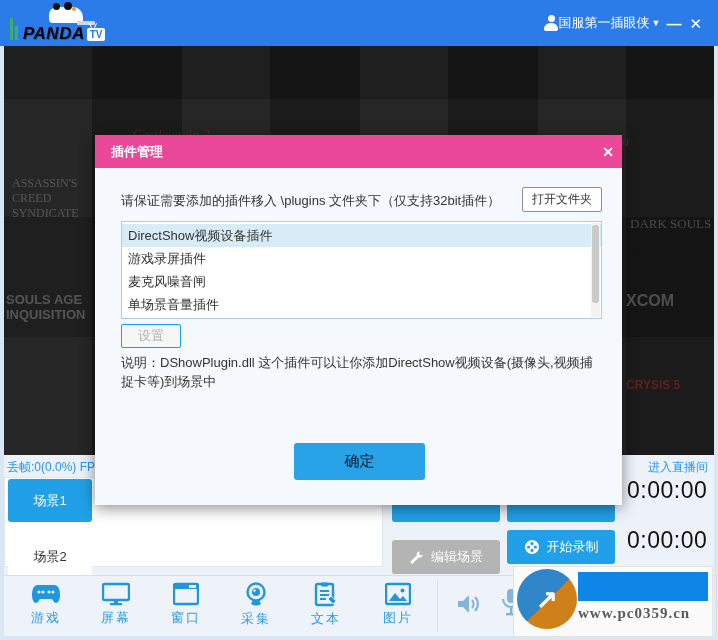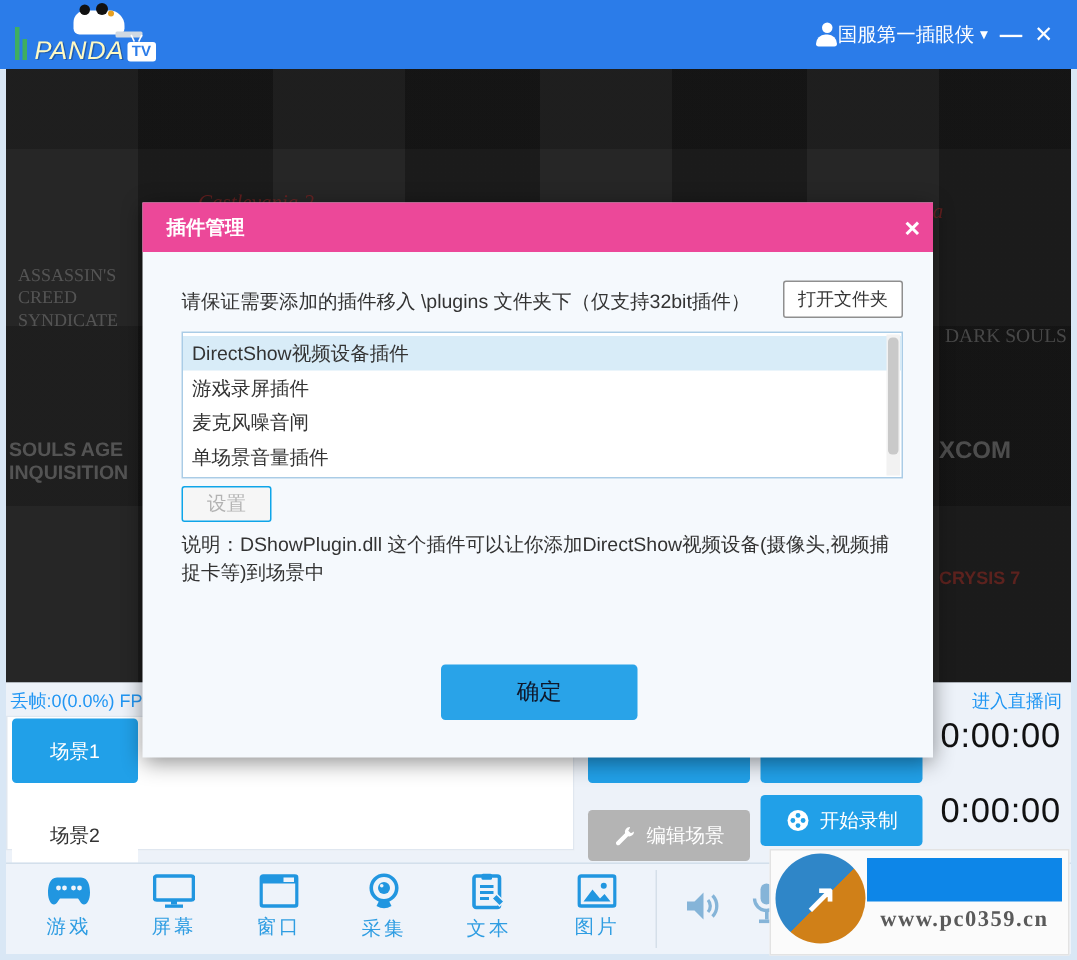--- a/index.html
+++ b/index.html
@@ -13,21 +13,21 @@
   .bamboo { display:flex; gap:2px; align-items:flex-end; padding-bottom:4px; }
   .bamboo i { display:block; width:3px; background:#3fae62; }
   .bamboo i:nth-child(1){ height:22px; }
   .bamboo i:nth-child(2){ height:14px; }
   .logo-main { position:relative; padding-top:2px; }
   .panda { position:absolute; top:-1px; left:26px; width:34px; height:16px; background:#ffffff; border-radius:8px 10px 4px 4px; }
   .panda:before { content:""; position:absolute; left:4px; top:-4px; width:7px; height:7px; background:#111; border-radius:50%; }
   .panda:after { content:""; position:absolute; left:15px; top:-5px; width:8px; height:8px; background:#111; border-radius:50%; box-shadow:6px 3px 0 -2px #e8a020; }
   .laptop { position:absolute; top:13px; left:54px; width:18px; height:4px; background:#cfd8e2; border-radius:1px; }
   .logo-text { display:flex; align-items:center; margin-top:14px; }
-  .logo-word { color:#fef9c3; font-weight:normal; font-style:italic; font-size:17px; letter-spacing:0.5px; text-shadow:1px 1px 0 rgba(0,0,0,0.25); }
+  .logo-word { color:#000000; font-weight:bold; font-style:italic; font-size:17px; letter-spacing:0.5px; text-shadow:1px 1px 0 rgba(0,0,0,0.25); }
   .logo-tv { margin-left:2px; background:#fff; color:#2b7ce9; font-weight:bold; font-size:10px; padding:1px 3px; border-radius:2px; position:relative; }
   .logo-tv:before { content:""; position:absolute; top:-5px; left:3px; width:1px; height:5px; background:#fff; transform:rotate(-25deg); }
   .logo-tv:after { content:""; position:absolute; top:-5px; left:8px; width:1px; height:5px; background:#fff; transform:rotate(25deg); }
   .tb-right { display:flex; align-items:center; color:#fff; }
   .user-icon { width:16px; height:16px; position:relative; }
   .user-icon:before { content:""; position:absolute; left:5px; top:0; width:7px; height:7px; background:#fff; border-radius:50%; }
   .user-icon:after { content:""; position:absolute; left:1px; top:8px; width:14px; height:8px; background:#fff; border-radius:7px 7px 2px 2px; }
   .username { font-size:13px; }
   .tb-caret { font-size:9px; cursor:pointer; padding:2px; }
   .tb-btn { font-size:15px; cursor:pointer; line-height:1; padding:2px 4px; }
@@ -70,21 +70,21 @@
   .tool-label { font-size:13px; color:#2f9de2; letter-spacing:2px; }
   .tool-divider { position:absolute; left:433px; top:4px; width:1px; height:52px; background:#d5dfe9; }
   .audio-icon { position:absolute; cursor:pointer; }
   .speaker-icon { left:452px; top:16px; }
   .mic-icon { left:496px; top:12px; }
 
   
   .watermark { position:absolute; left:513px; top:566px; width:200px; height:71px; background:#fbfbfb; border:1px solid #e3e3e3; z-index:30; }
   .wm-logo { position:absolute; left:3px; top:2px; width:60px; height:60px; border-radius:50%; background:linear-gradient(135deg,#2f86c8 0 52%, #d08018 52% 100%); display:flex; align-items:center; justify-content:center; color:#fff; font-size:26px; font-weight:bold; }
   .wm-bar { position:absolute; left:64px; top:5px; width:130px; height:29px; background:#0d86e8; }
-  .wm-url { position:absolute; left:64px; top:38px; width:130px; text-align:center; font-family:"Liberation Serif", serif; font-weight:bold; font-size:15px; color:#5a5a5a; letter-spacing:1px; }
+  .wm-url { position:absolute; left:64px; top:38px; width:130px; font-family:"Liberation Serif", serif; font-weight:bold; font-size:15px; color:#5a5a5a; letter-spacing:1px; }
 
   
   .dialog { position:absolute; left:95px; top:135px; width:527px; height:370px; background:#f5f9fd; box-shadow:0 3px 14px rgba(0,0,0,0.45); z-index:10; }
   .dialog-header { position:absolute; left:0; top:0; width:100%; height:33px; background:#ec4899; display:flex; align-items:center; justify-content:space-between; padding:0 8px 0 16px; }
   .dialog-title { color:#fff; font-size:13px; font-weight:bold; }
   .dialog-close { color:#fff; font-size:14px; font-weight:bold; cursor:pointer; }
   .dlg-instruction { position:absolute; left:26px; top:57px; font-size:13px; color:#333; }
   .open-folder-btn { position:absolute; left:427px; top:52px; width:80px; height:25px; background:#fff; border:1px solid #8f8f8f; border-radius:2px; font-size:12px; color:#333; display:flex; align-items:center; justify-content:center; cursor:pointer; }
   .plugin-list { position:absolute; left:26px; top:86px; width:481px; height:98px; background:#fff; border:1px solid #aacce6; padding-top:2px; }
   .plugin-item { height:23px; line-height:23px; padding-left:6px; font-size:13px; color:#333; cursor:pointer; }
@@ -127,21 +127,21 @@
   <div class="main" id="poster-area">
       <div class="poster-label pl-serif" style="left: 8px; top: 130px; font-size: 12px;">ASSASSIN'S
 CREED
 SYNDICATE</div>
       <div class="poster-label pl-sans" style="left: 2px; top: 246px; font-size: 13px;">SOULS AGE
 INQUISITION</div>
       <div class="poster-label pl-gothic" style="left: 128px; top: 82px; font-size: 14px;">Castlevania 2</div>
       <div class="poster-label pl-gothic" style="left: 558px; top: 88px; font-size: 14px;">Castlevania</div>
       <div class="poster-label pl-serif" style="left: 626px; top: 170px; font-size: 13px;">DARK SOULS</div>
       <div class="poster-label pl-sans" style="left: 622px; top: 246px; font-size: 16px;">XCOM</div>
-      <div class="poster-label pl-red" style="left: 622px; top: 332px; font-size: 12px;">CRYSIS 7</div>
+      <div class="poster-label pl-red" style="left: 622px; top: 332px; font-size: 12px;">CRYSIS 5</div>
       <div class="poster-label pl-sans" style="left: 248px; top: 140px; font-size: 12px;">RAGE</div>
     </div>
 
   <div class="bottom-panel">
     <div class="fps-text">丢帧:0(0.0%) FP</div>
 
     <div class="scene-panel">
       <div class="scene-btn active">场景1</div>
       <div class="scene-btn idle">场景2</div>
     </div>

